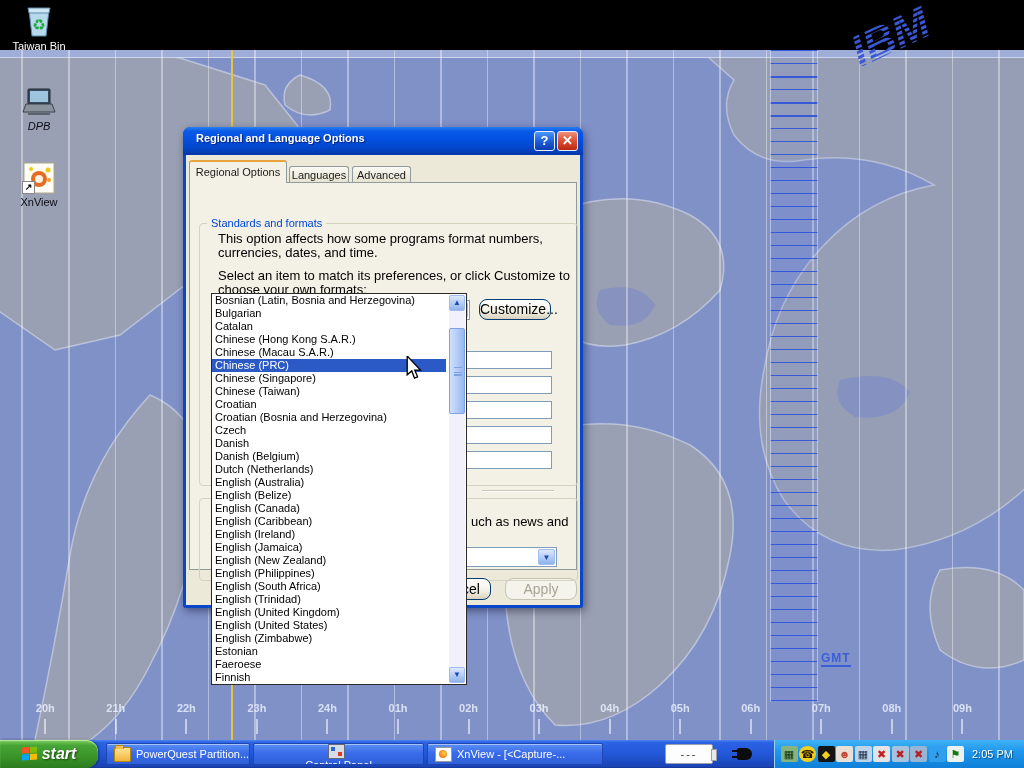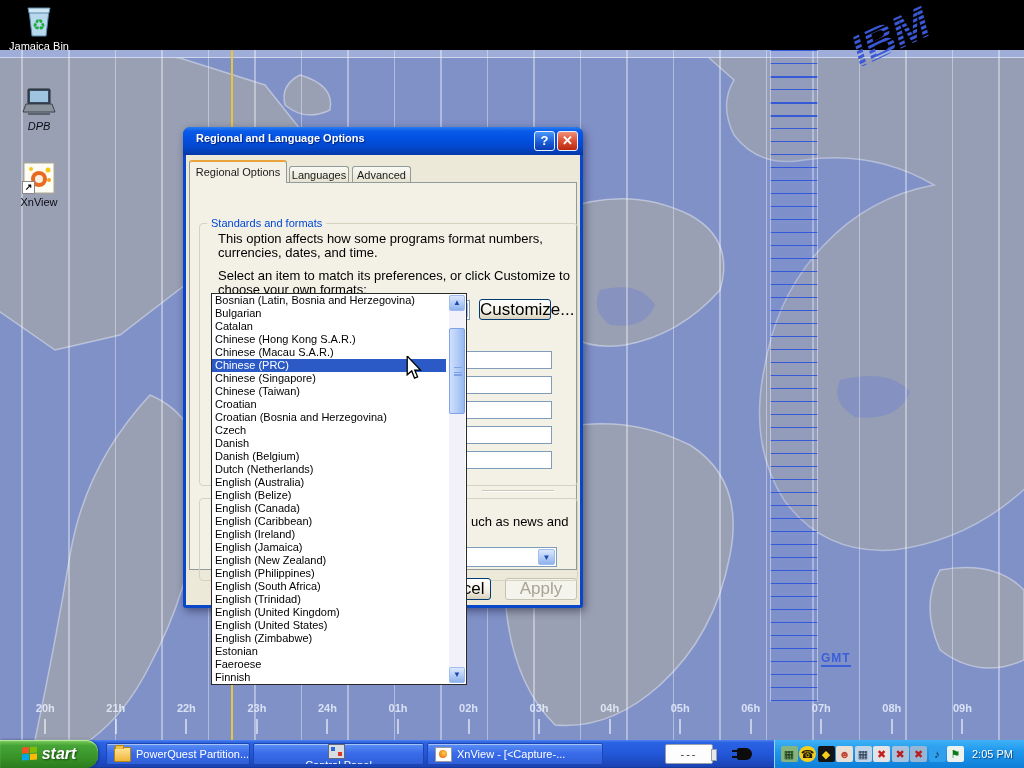--- a/index.html
+++ b/index.html
@@ -65,22 +65,22 @@
   .p2{left:28px;top:86px;width:354px;}
   .loc-frag{left:281px;top:332px;width:100px;}
 
   .combo{position:absolute;background:#fff;border:1px solid #7f9db9;box-sizing:border-box;font-size:11px;}
   .combo-main{left:28px;top:117px;width:252px;height:20px;line-height:18px;padding-left:4px;}
   .combo-btn{position:absolute;right:1px;top:1px;bottom:1px;width:17px;border-radius:2px;
     background:linear-gradient(to bottom,#dce8fd,#aec8f4 60%,#8fb2ec);border:1px solid #9ebcf0;
     color:#1c48b4;font-size:8px;text-align:center;line-height:16px;box-sizing:border-box;}
   .combo-loc{left:150px;top:364px;width:217px;height:20px;}
 
-  .xpbtn{position:absolute;box-sizing:border-box;border:1px solid #003c74;border-radius:3px;
-    background:linear-gradient(to bottom,#ffffff,#f2f0e4 60%,#d8d0bd);font-size:17px;text-align:center;color:#000;}
+  .xpbtn{position:absolute;box-sizing:border-box;border:1px solid #003c74;border-radius:8px;
+    background:linear-gradient(to bottom,#ffffff,#f2f0e4 60%,#d8d0bd);font-size:14px;text-align:center;color:#000;}
   .btn-customize{left:289px;top:116px;width:72px;height:21px;line-height:19px;}
   .btn-cancel{left:239px;top:423px;width:66px;height:22px;line-height:20px;z-index:1;}
   .btn-apply{left:319px;top:423px;width:72px;height:22px;line-height:20px;
     border:1px solid #c5c2b2;background:#f4f3ec;color:#a8a595;}
 
   .samplebox{position:absolute;left:114px;width:248px;height:18px;background:#fff;border:1px solid #7f9db9;box-sizing:border-box;}
   .sb1{top:168px;}.sb2{top:193px;}.sb3{top:218px;}.sb4{top:243px;}.sb5{top:268px;}
   .divider{position:absolute;left:292px;top:307px;width:72px;height:1px;background:#c9c5b2;border-bottom:1px solid #fff;}
 
   
@@ -270,21 +270,21 @@
   </div>
 
   <div class="desk-icon" style="left:4px;top:6px;">
     <div class="ic">
       <svg width="34" height="32" viewBox="0 0 34 32">
         <path d="M7,4 L27,4 24,30 10,30 Z" fill="#b8d8ee" stroke="#5a88aa"></path>
         <path d="M6,2 L28,2 27,7 7,7 Z" fill="#cfe6f4" stroke="#5a88aa"></path>
         <text x="17" y="24" text-anchor="middle" font-size="15" fill="#1faa3c">♻</text>
       </svg>
     </div>
-    <div class="lbl lbl-white">Jamaica Bin</div>
+    <div class="lbl lbl-white">Taiwan Bin</div>
   </div>
 
   <div class="desk-icon" style="left:4px;top:86px;font-style:italic;">
     <div class="ic">
       <svg width="34" height="32" viewBox="0 0 34 32">
         <rect x="6" y="3" width="22" height="15" rx="1" fill="#3a4a5a" stroke="#202a34"></rect>
         <rect x="8" y="5" width="18" height="11" fill="#9fc4e0"></rect>
         <path d="M4,18 L30,18 33,26 1,26 Z" fill="#8a929c" stroke="#3a424c"></path>
         <rect x="6" y="27" width="22" height="2" fill="#5a626c"></rect>
       </svg>

